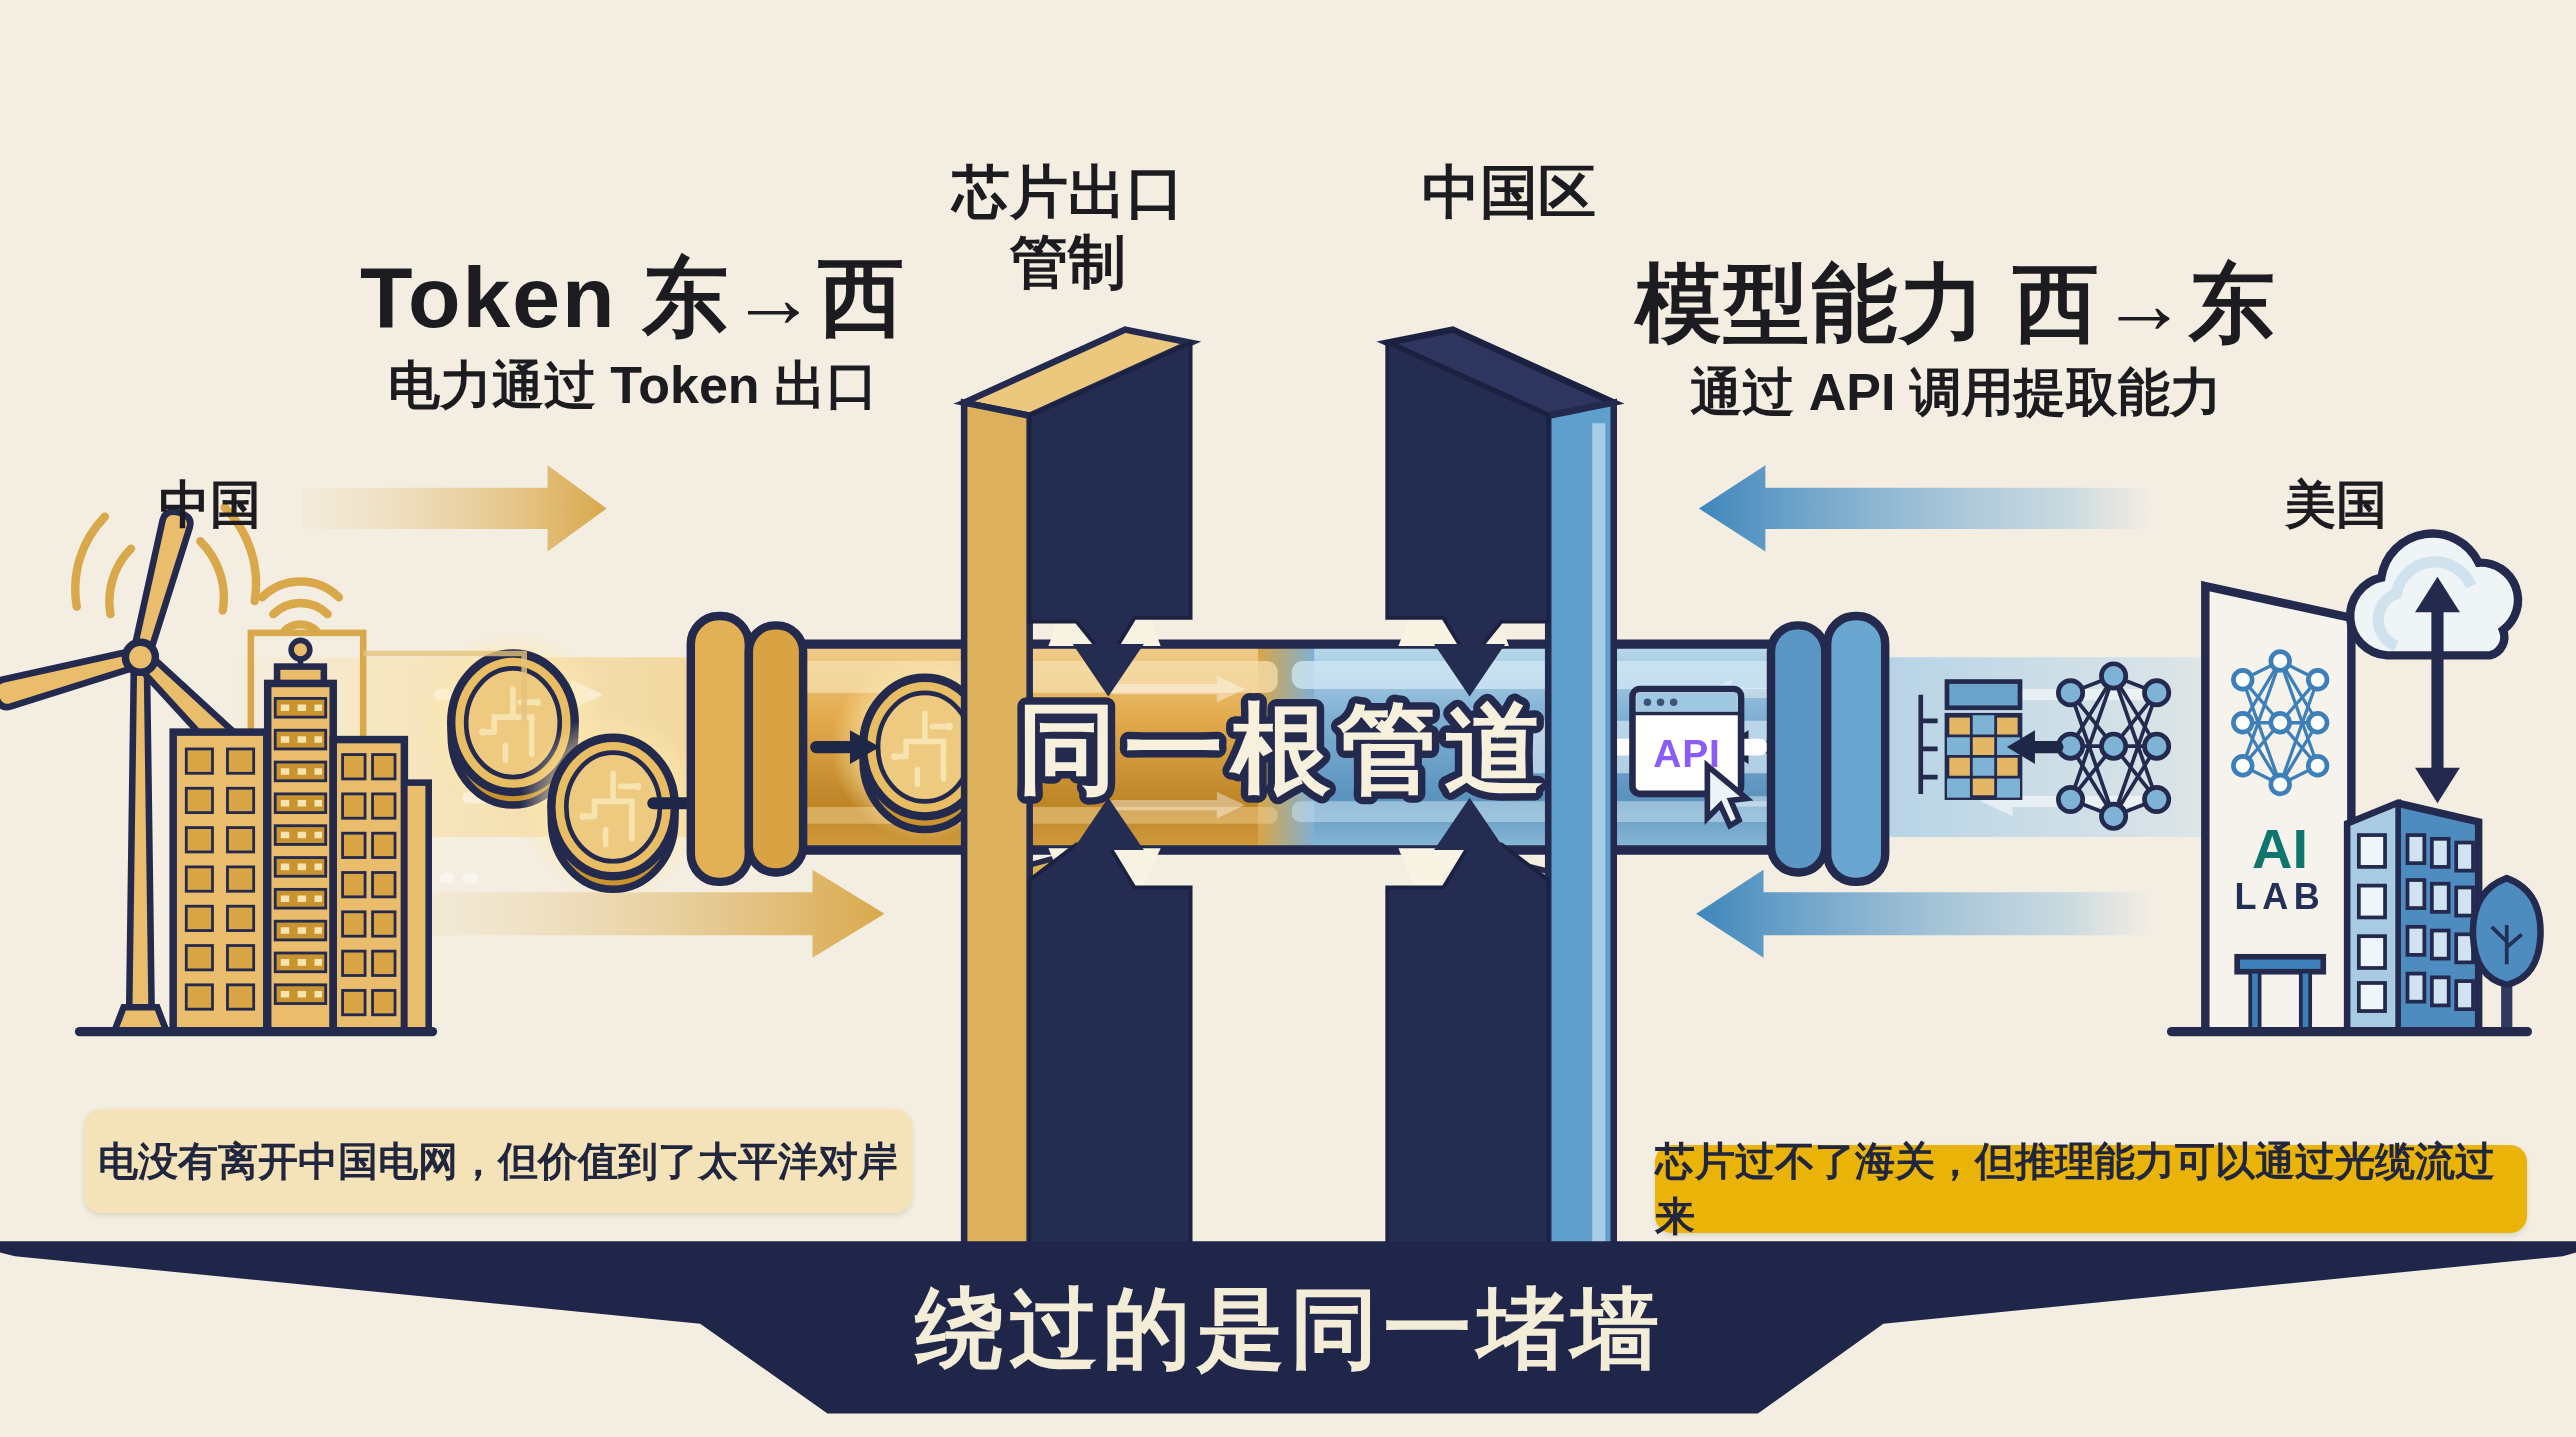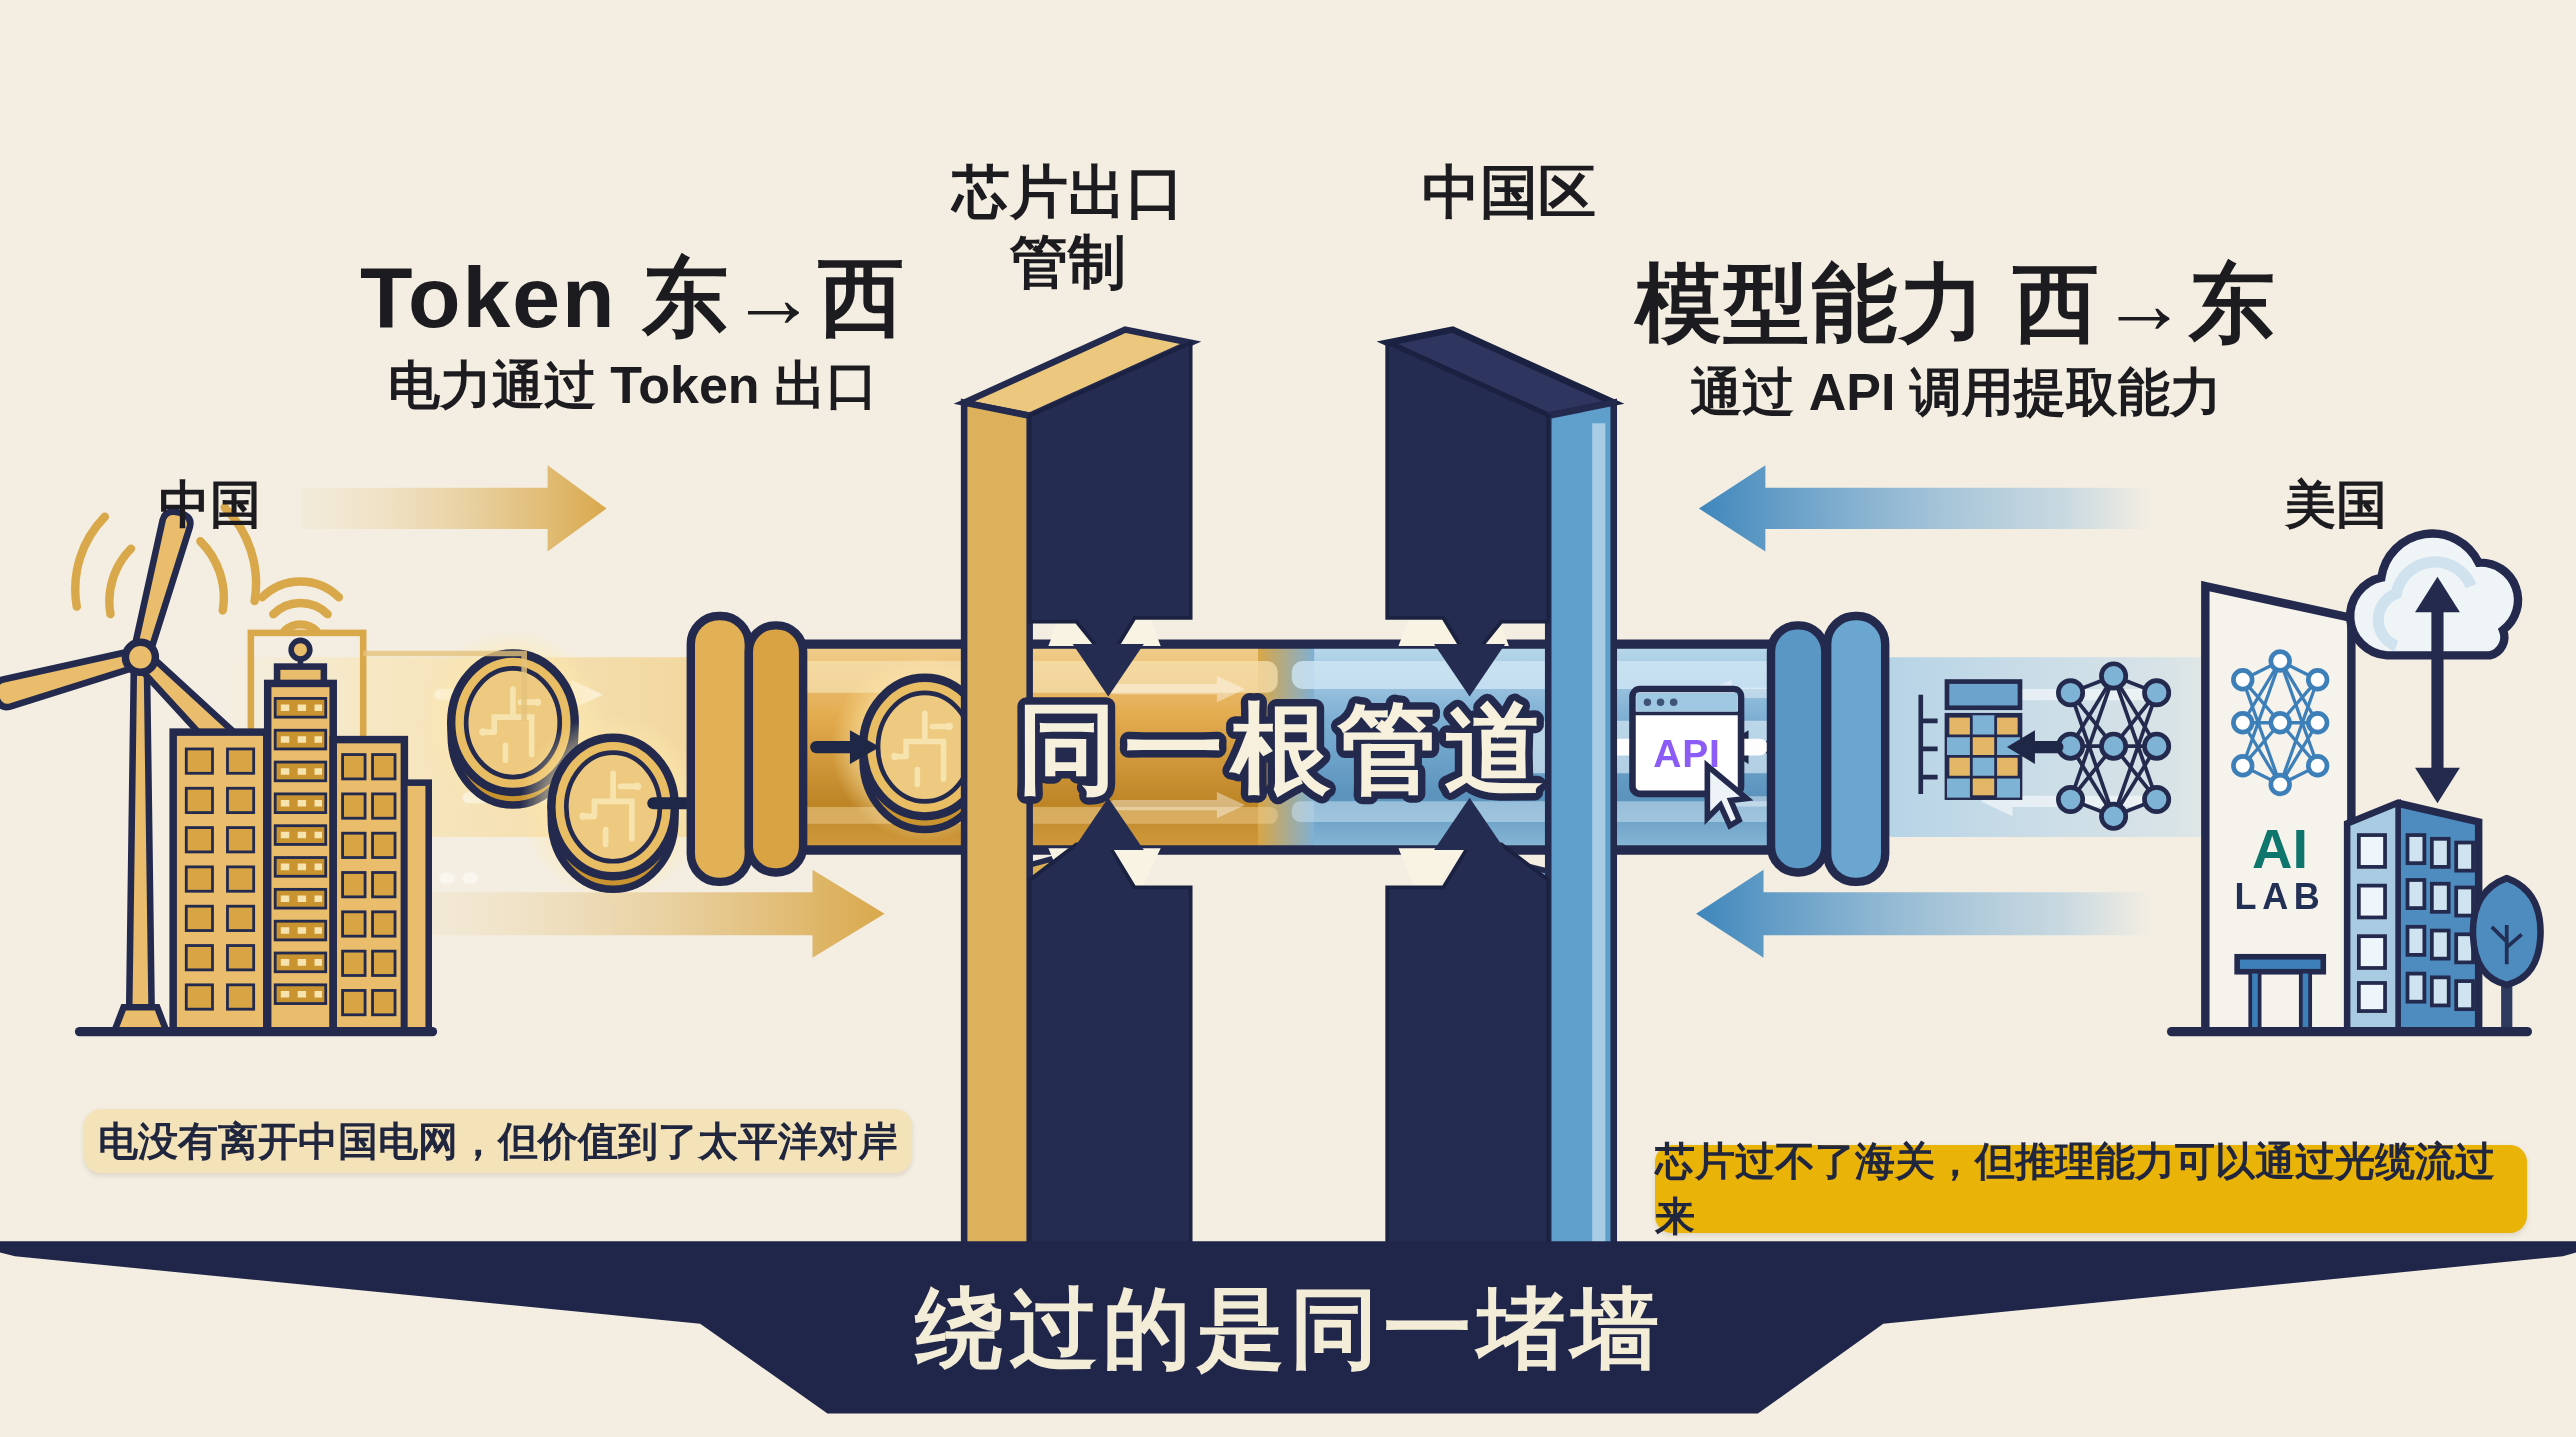--- a/index.html
+++ b/index.html
@@ -6,21 +6,21 @@
   .canvas{position:relative;width:2576px;height:1438px;background:#f4eee2;overflow:hidden;
           font-family:"Liberation Sans","DejaVu Sans",sans-serif;}
   svg.scene{position:absolute;left:0;top:0;}
   .t{position:absolute;transform:translate(-50%,-50%);white-space:nowrap;text-align:center;color:#1c1c20;}
   .title{font-size:86px;font-weight:800;letter-spacing:1.9px;}
   .subtitle{font-size:52px;font-weight:700;}
   .wall-label{font-size:58px;font-weight:800;line-height:1.15;}
   .region{font-size:51px;font-weight:800;}
   .caption{position:absolute;display:flex;align-items:center;justify-content:center;
            border-radius:17px;font-size:40px;font-weight:700;color:#21263f;box-shadow:0 2.8px 5.6px rgba(60,50,20,.12);}
-  .cap-left{left:84px;top:1109px;width:828px;height:64px;background:#f4e2b8;}
+  .cap-left{left:84px;top:1109px;width:828px;height:104px;background:#f4e2b8;}
   .cap-right{left:1655px;top:1109px;width:872px;height:88px;background:#eab308;margin-top:36px;}
   .banner-text{position:absolute;left:1290px;top:1329px;transform:translate(-50%,-50%);
                font-size:88px;font-weight:800;color:#f3ecd7;letter-spacing:5.6px;white-space:nowrap;}
   .api-label{position:absolute;left:1687px;top:754px;transform:translate(-50%,-50%);
              font-size:39px;font-weight:800;color:#8b5cf6;letter-spacing:0.9px;}
   .ai1{position:absolute;left:2280px;top:848px;transform:translate(-50%,-50%);font-size:56px;font-weight:700;color:#0f766e;}
   .ai2{position:absolute;left:2280px;top:897px;transform:translate(-50%,-50%);font-size:36px;font-weight:800;letter-spacing:5.6px;color:#233055;}
 </style>
 </head>
 <body>

